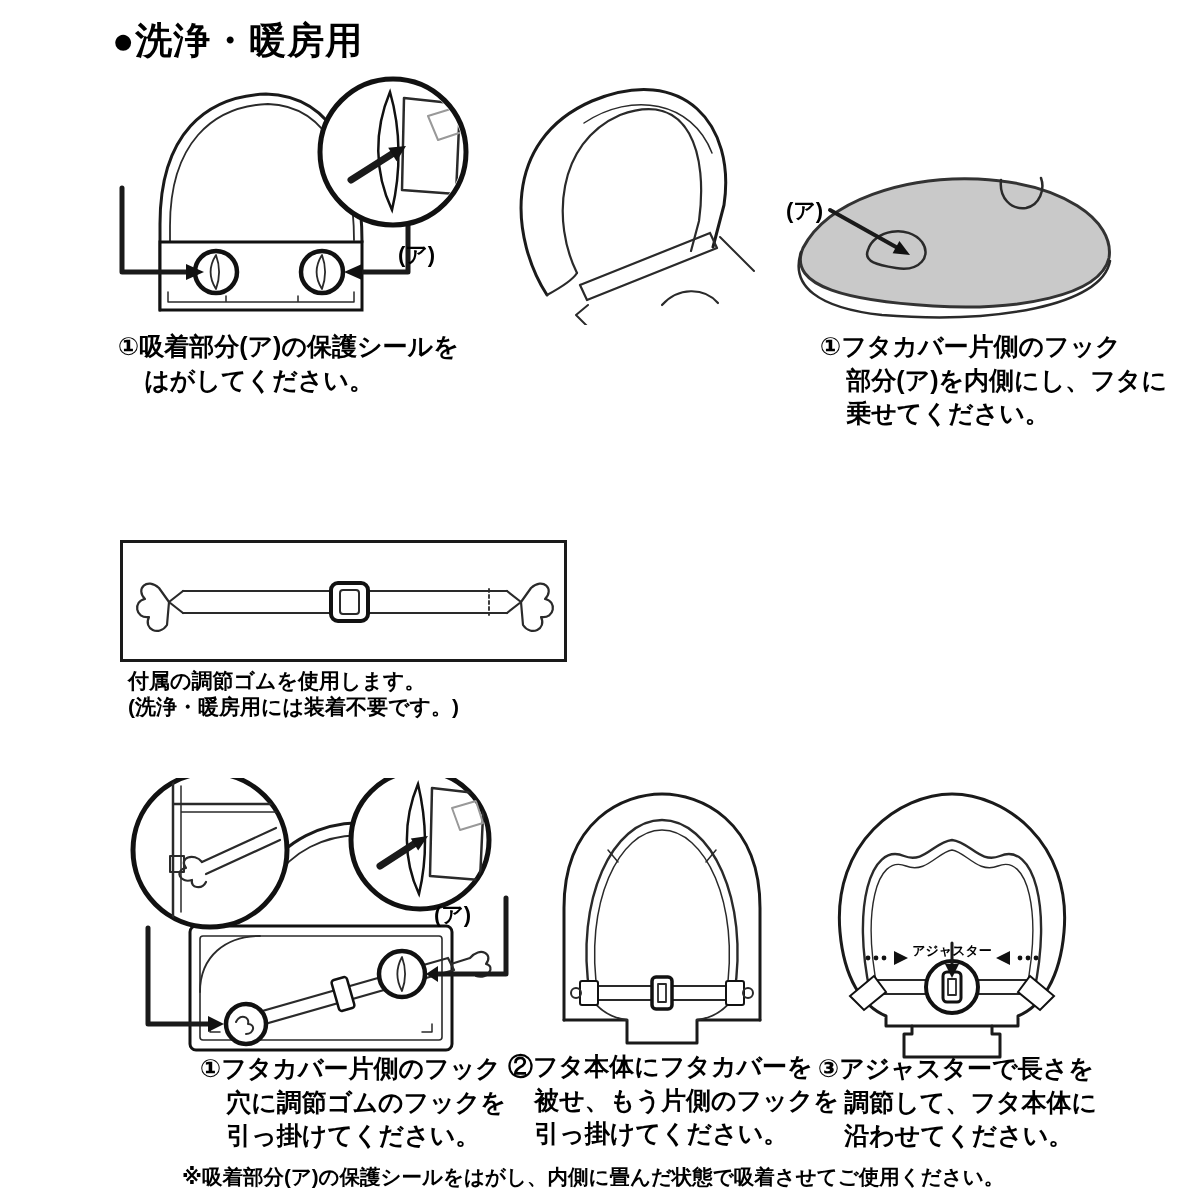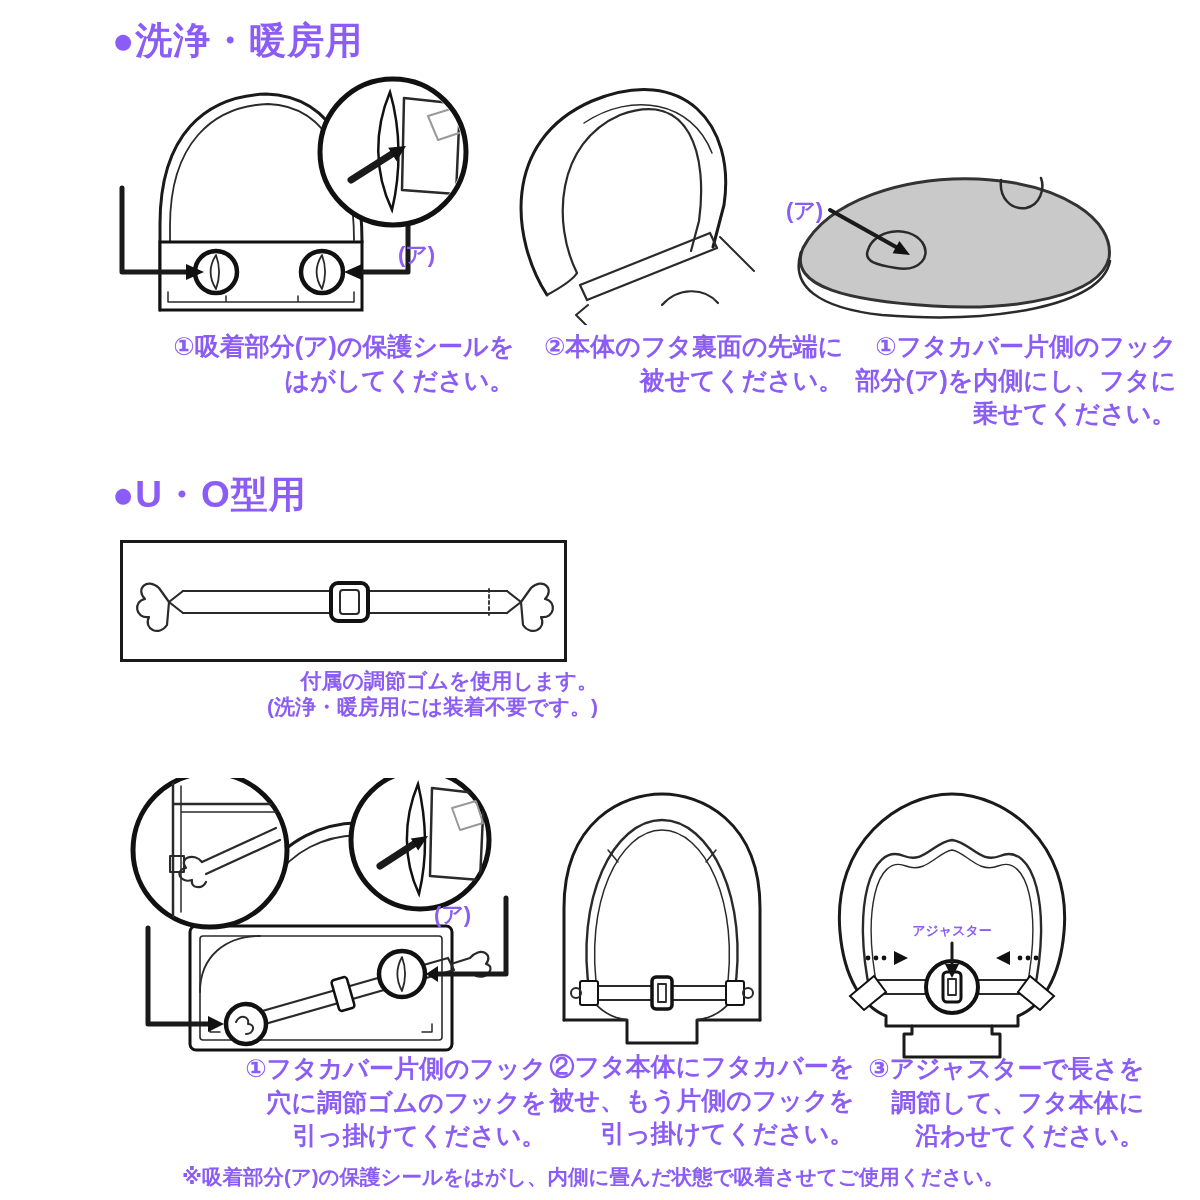--- a/index.html
+++ b/index.html
@@ -1,25 +1,25 @@
 <!DOCTYPE html>
 <html><head>
 <meta charset="utf-8">
 <style>
   html,body{margin:0;padding:0;background:#fff;}
   #sheet{position:relative;width:1200px;height:1200px;background:#ffffff;overflow:hidden;
-         font-family:"Liberation Sans","DejaVu Sans",sans-serif;color:#8b5cf6;text-align:right;}
+         font-family:"Liberation Sans","DejaVu Sans",sans-serif;color:#000000;}
   .abs{position:absolute;}
   .section-title{font-size:37px;font-weight:bold;letter-spacing:1px;white-space:nowrap;}
   .caption{font-weight:bold;font-size:25px;line-height:1.34;white-space:pre-line;
            padding-left:1.05em;text-indent:-1.05em;}
   .band-note{font-weight:bold;font-size:21px;line-height:1.25;white-space:pre-line;}
   .footer-note{font-weight:bold;font-size:20.5px;white-space:nowrap;}
   .part-label{font-weight:bold;font-size:22px;white-space:nowrap;}
-  .adjuster-label{font-weight:bold;font-size:13px;white-space:nowrap;transform:translateX(-50%);}
+  .adjuster-label{font-weight:bold;font-size:13px;white-space:nowrap;transform:translateX(-50%);margin-top:20px;}
   .band-box{border:3px solid #1a1a1a;background:#fff;}
   
   .ln{fill:none;stroke:#1a1a1a;stroke-linecap:round;stroke-linejoin:round;}
   .lnthin{fill:none;stroke:#2a2a2a;stroke-linecap:round;stroke-linejoin:round;}
   .lngray{fill:none;stroke:#999;stroke-linecap:round;stroke-linejoin:round;}
   .fw{fill:#ffffff;stroke:#111;}
   .fb{fill:#111;stroke:none;}
   .fg{fill:#c9c9c9;stroke:#333;}
 </style>
 </head>
@@ -92,27 +92,24 @@
     </g>
     <g>
       <line class="ln" stroke-width="4" x1="60" y1="52" x2="126" y2="89"></line>
       <polygon class="fb" points="140,97 122.6,95.3 129.4,83.1"></polygon>
     </g>
   </svg>
   <div class="abs part-label" style="left:786px;top:196px;">(ア)</div>
 
   <div class="abs caption" style="left:118px;top:330px;width:370px;">①吸着部分(ア)の保護シールを
 はがしてください。</div>
-  <div class="abs caption" style="left:487px;top:330px;width:330px;">②本体のフタ裏面の先端に
-被せてください。</div>
   <div class="abs caption" style="left:820px;top:330px;width:330px;">①フタカバー片側のフック
 部分(ア)を内側にし、フタに
 乗せてください。</div>
 
-  <div class="abs section-title" style="left:112px;top:470px;">●U・O型用</div>
 
   <div class="abs band-box" style="left:120px;top:540px;width:441px;height:116px;">
     <svg width="441" height="116" viewBox="0 0 441 116">
       <g>
         <path class="lnthin" stroke-width="2.2" d="M60 48 L208 48 M245 48 L384 48 M60 70 L208 70 M245 70 L384 70"></path>
         <line class="lnthin" stroke-width="1.8" stroke-dasharray="3 3" x1="366" y1="46" x2="366" y2="72"></line>
       </g>
       <g>
         <rect class="fw" stroke-width="4" x="208" y="40" width="37" height="38" rx="7"></rect>
         <rect class="lnthin" stroke-width="2" x="217" y="47" width="19" height="24" rx="3"></rect>

